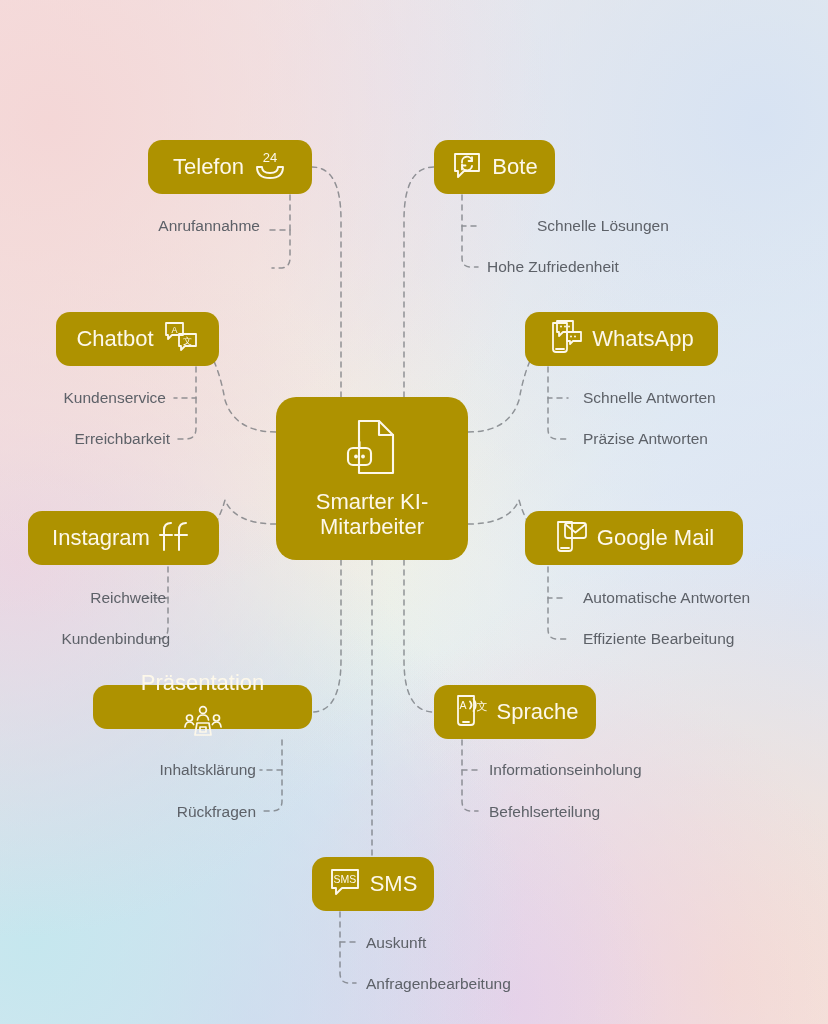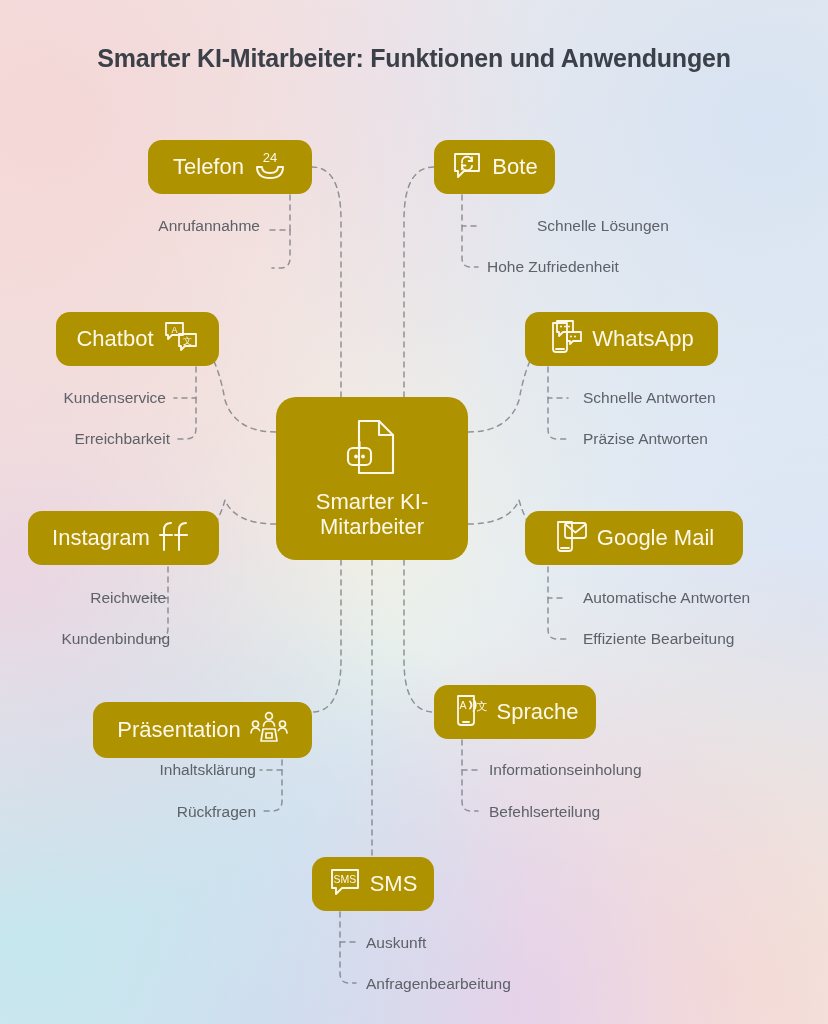--- a/index.html
+++ b/index.html
@@ -140,21 +140,20 @@
       <path d="M282,770 L282,801 Q282,811 272,811 L264,811"></path>
 
       <path d="M462,740 L462,770 L480,770"></path>
       <path d="M462,770 L462,801 Q462,811 471,811 L478,811"></path>
 
       <path d="M340,912 L340,942 L358,942"></path>
       <path d="M340,942 L340,973 Q340,983 349,983 L356,983"></path>
     </g>
   </svg>
 
-  <div class="title">Smarter KI-Mitarbeiter: Funktionen und Anwendungen</div>
 
   <div class="node center" style="left:276px; top:397px; width:192px; height:163px;">
     <span class="ico">
       <svg width="54" height="58" viewBox="0 0 54 58" fill="none" stroke="#fdf8ea" stroke-width="2.1" stroke-linejoin="round" stroke-linecap="round">
         <path d="M14 3 H34 L48 17 V55 H14 Z"></path>
         <path d="M34 3 V17 H48"></path>
         <rect x="3" y="30" width="23" height="17" rx="5"></rect>
         <path d="M14.5 30 V24"></path>
         <circle cx="11" cy="38.5" r="1.9" fill="#fdf8ea" stroke="none"></circle>
         <circle cx="18" cy="38.5" r="1.9" fill="#fdf8ea" stroke="none"></circle>
@@ -243,21 +242,21 @@
         <path d="M7 30 H15"></path>
         <rect x="11" y="5" width="21" height="15" rx="2.5"></rect>
         <path d="M11.6 6.5 L21.5 14.5 L31.4 6.5"></path>
       </svg>
     </span>
     <span class="label">Google Mail</span>
   </div>
   <div class="sub" style="left:583px; top:590px;">Automatische Antworten</div>
   <div class="sub" style="left:583px; top:631px;">Effiziente Bearbeitung</div>
 
-  <div class="node" style="left:93px; top:702px; width:219px; height:56px;">
+  <div class="node" style="left:93px; top:685px; width:219px; height:44px;flex-direction:column;">
     <span class="label">Präsentation</span>
     <span class="ico">
       <svg width="38" height="34" viewBox="0 0 38 34" fill="none" stroke="#fdf8ea" stroke-width="1.7" stroke-linejoin="round" stroke-linecap="round">
         <circle cx="19" cy="5" r="3.4"></circle>
         <path d="M13.5 15 Q14 10 19 10 Q24 10 24.5 15"></path>
         <path d="M11 30 L13 18 H25 L27 30 Z"></path>
         <rect x="16" y="22" width="6" height="5"></rect>
         <circle cx="5.5" cy="13" r="3"></circle>
         <path d="M1 22 Q1.5 17 5.5 17 Q8.4 17 9.6 19.5"></path>
         <circle cx="32.5" cy="13" r="3"></circle>

